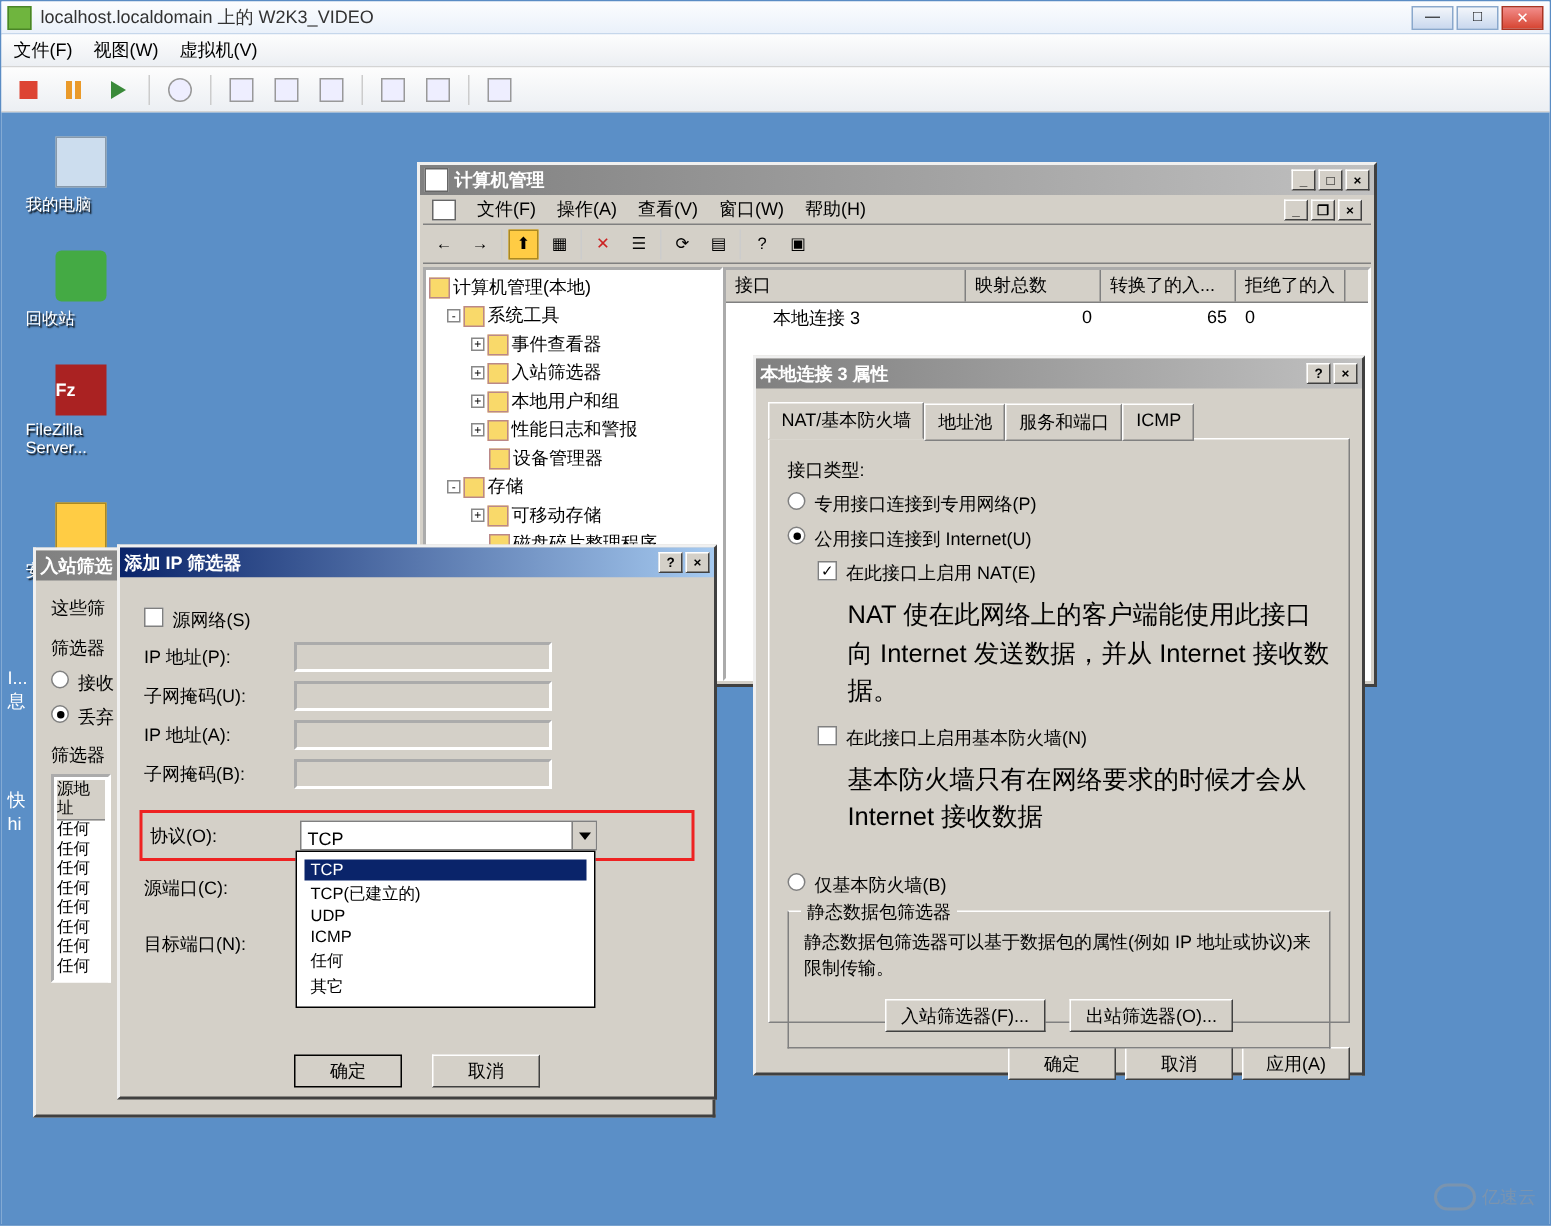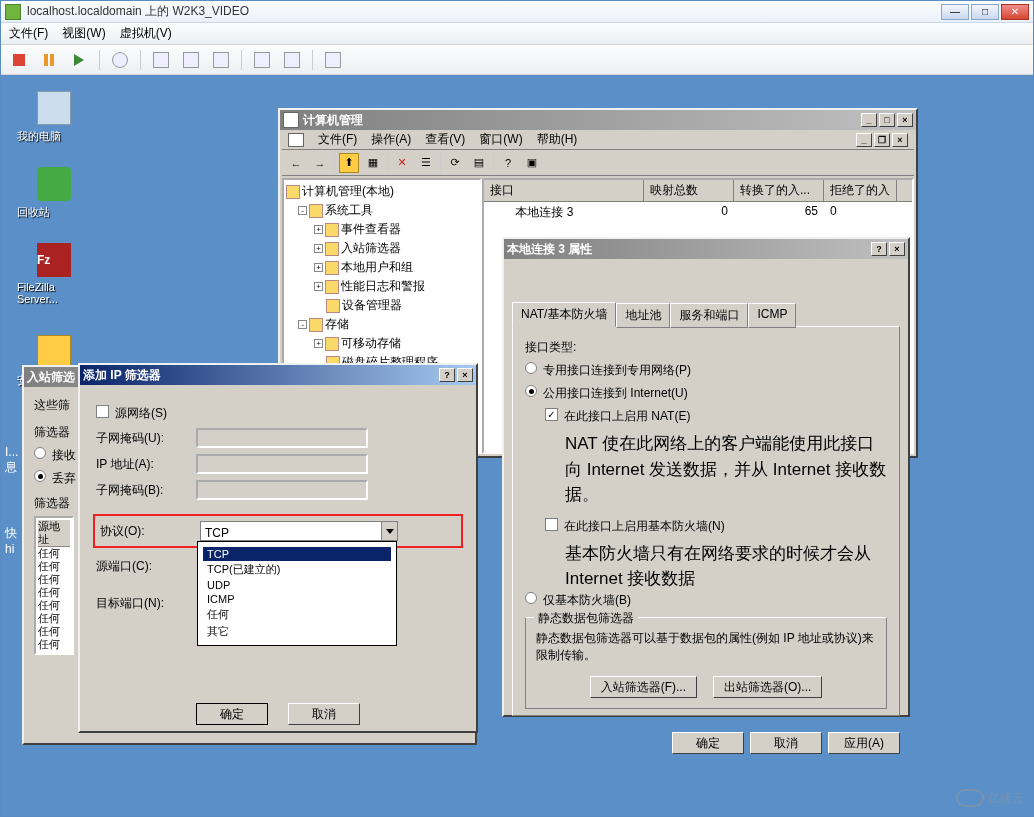--- a/index.html
+++ b/index.html
@@ -51,21 +51,21 @@
 .cm-tree .ic2 { width: 14px; height: 14px; background: #f9d96a; border: 1px solid #b88; }
 .cm-list { flex: 1; border: 2px inset #fff; background: #fff; }
 .cm-hdr { display: flex; background: #d4d0c8; border-bottom: 1px solid #808080; }
 .cm-hdr span { padding: 2px 6px; border-right: 1px solid #808080; }
 .cm-row { display: flex; padding: 2px 4px; }
 .cm-row span { padding: 0 6px; }
 
 
 #props { top: 237px; left: 502px; width: 408px; height: 480px; }
 .tabrow { display: flex; margin: 8px 8px 0; }
-.tab { padding: 3px 8px; background: #d4d0c8; border: 1px solid; border-color: #fff #808080 #d4d0c8 #fff; position: relative; top: 1px; margin-top: 34px; }
+.tab { padding: 3px 8px; background: #d4d0c8; border: 1px solid; border-color: #fff #808080 #d4d0c8 #fff; position: relative; top: 1px; }
 .tab.inactive { border-bottom-color: #808080; top: 2px; }
 .tabpane { margin: 0 8px 8px; border: 1px solid; border-color: #fff #808080 #808080 #fff; padding: 12px; height: 390px; }
 .grp { border: 1px solid #808080; border-top-color: #fff; padding: 12px 10px 10px; margin-top: 8px; position: relative; }
 .grp-title { position: absolute; top: -8px; left: 8px; background: #d4d0c8; padding: 0 4px; }
 .radio, .check { display: flex; align-items: flex-start; gap: 6px; margin: 6px 0; }
 .radio .r { width: 12px; height: 12px; border-radius: 50%; border: 1px solid #808080; background: #fff; display: flex; align-items: center; justify-content: center; }
 .radio .r.on::after { content: ''; width: 5px; height: 5px; background: #000; border-radius: 50%; }
 .check .c { width: 13px; height: 13px; border: 1px solid #808080; background: #fff; display: flex; align-items: center; justify-content: center; font-size: 10px; }
 .indent { margin-left: 20px; font-size: 17px; color: #000; line-height: 1.5; }
 .btnrow { padding: 8px; display: flex; justify-content: flex-end; gap: 6px; }
@@ -315,21 +315,21 @@
     <div class="check" style="margin-left:20px">
         <span class="c">✓</span>
         <span>在此接口上启用 NAT(E)</span>
       </div>
     <div class="indent" style="margin-left:40px">NAT 使在此网络上的客户端能使用此接口向 Internet 发送数据，并从 Internet 接收数据。</div>
     <div class="check" style="margin-left:20px;margin-top:10px">
         <span class="c"></span>
         <span>在此接口上启用基本防火墙(N)</span>
       </div>
     <div class="indent" style="margin-left:40px">基本防火墙只有在网络要求的时候才会从 Internet 接收数据</div>
-    <div class="radio" style="margin-top:0">
+    <div class="radio" style="margin-top:24px">
         <span class="r"></span>
         <span>仅基本防火墙(B)</span>
       </div>
     <div class="grp">
       <div class="grp-title">静态数据包筛选器</div>
       <div style="margin-bottom:12px">静态数据包筛选器可以基于数据包的属性(例如 IP 地址或协议)来限制传输。</div>
       <div style="display:flex;gap:16px;justify-content:center">
         <div class="btn">入站筛选器(F)...</div>
         <div class="btn">出站筛选器(O)...</div>
       </div>
@@ -392,20 +392,21 @@
     <div class="winbtns">
         <span>?</span>
         <span>×</span>
       </div>
   </div>
   <div class="addip-body">
     <div class="check">
         <span class="c"></span>
         <span>源网络(S)</span>
       </div>
+    <div class="fg"><span class="l">IP 地址(P):</span><input type="text" disabled="" style=""></div>
     <div class="fg"><span class="l">子网掩码(U):</span><input type="text" disabled="" style=""></div>
     <div class="fg"><span class="l">IP 地址(A):</span><input type="text" disabled="" style=""></div>
     <div class="fg"><span class="l">子网掩码(B):</span><input type="text" disabled="" style=""></div>
 
     <div class="redbox" style="margin-top:14px;display:flex;align-items:center">
       <span class="l" style="width:100px">协议(O):</span>
       <div class="sel">
         <span>TCP</span>
         <span class="arr"></span>
         <div class="dropdown redbox" style="border:1px solid #000">

